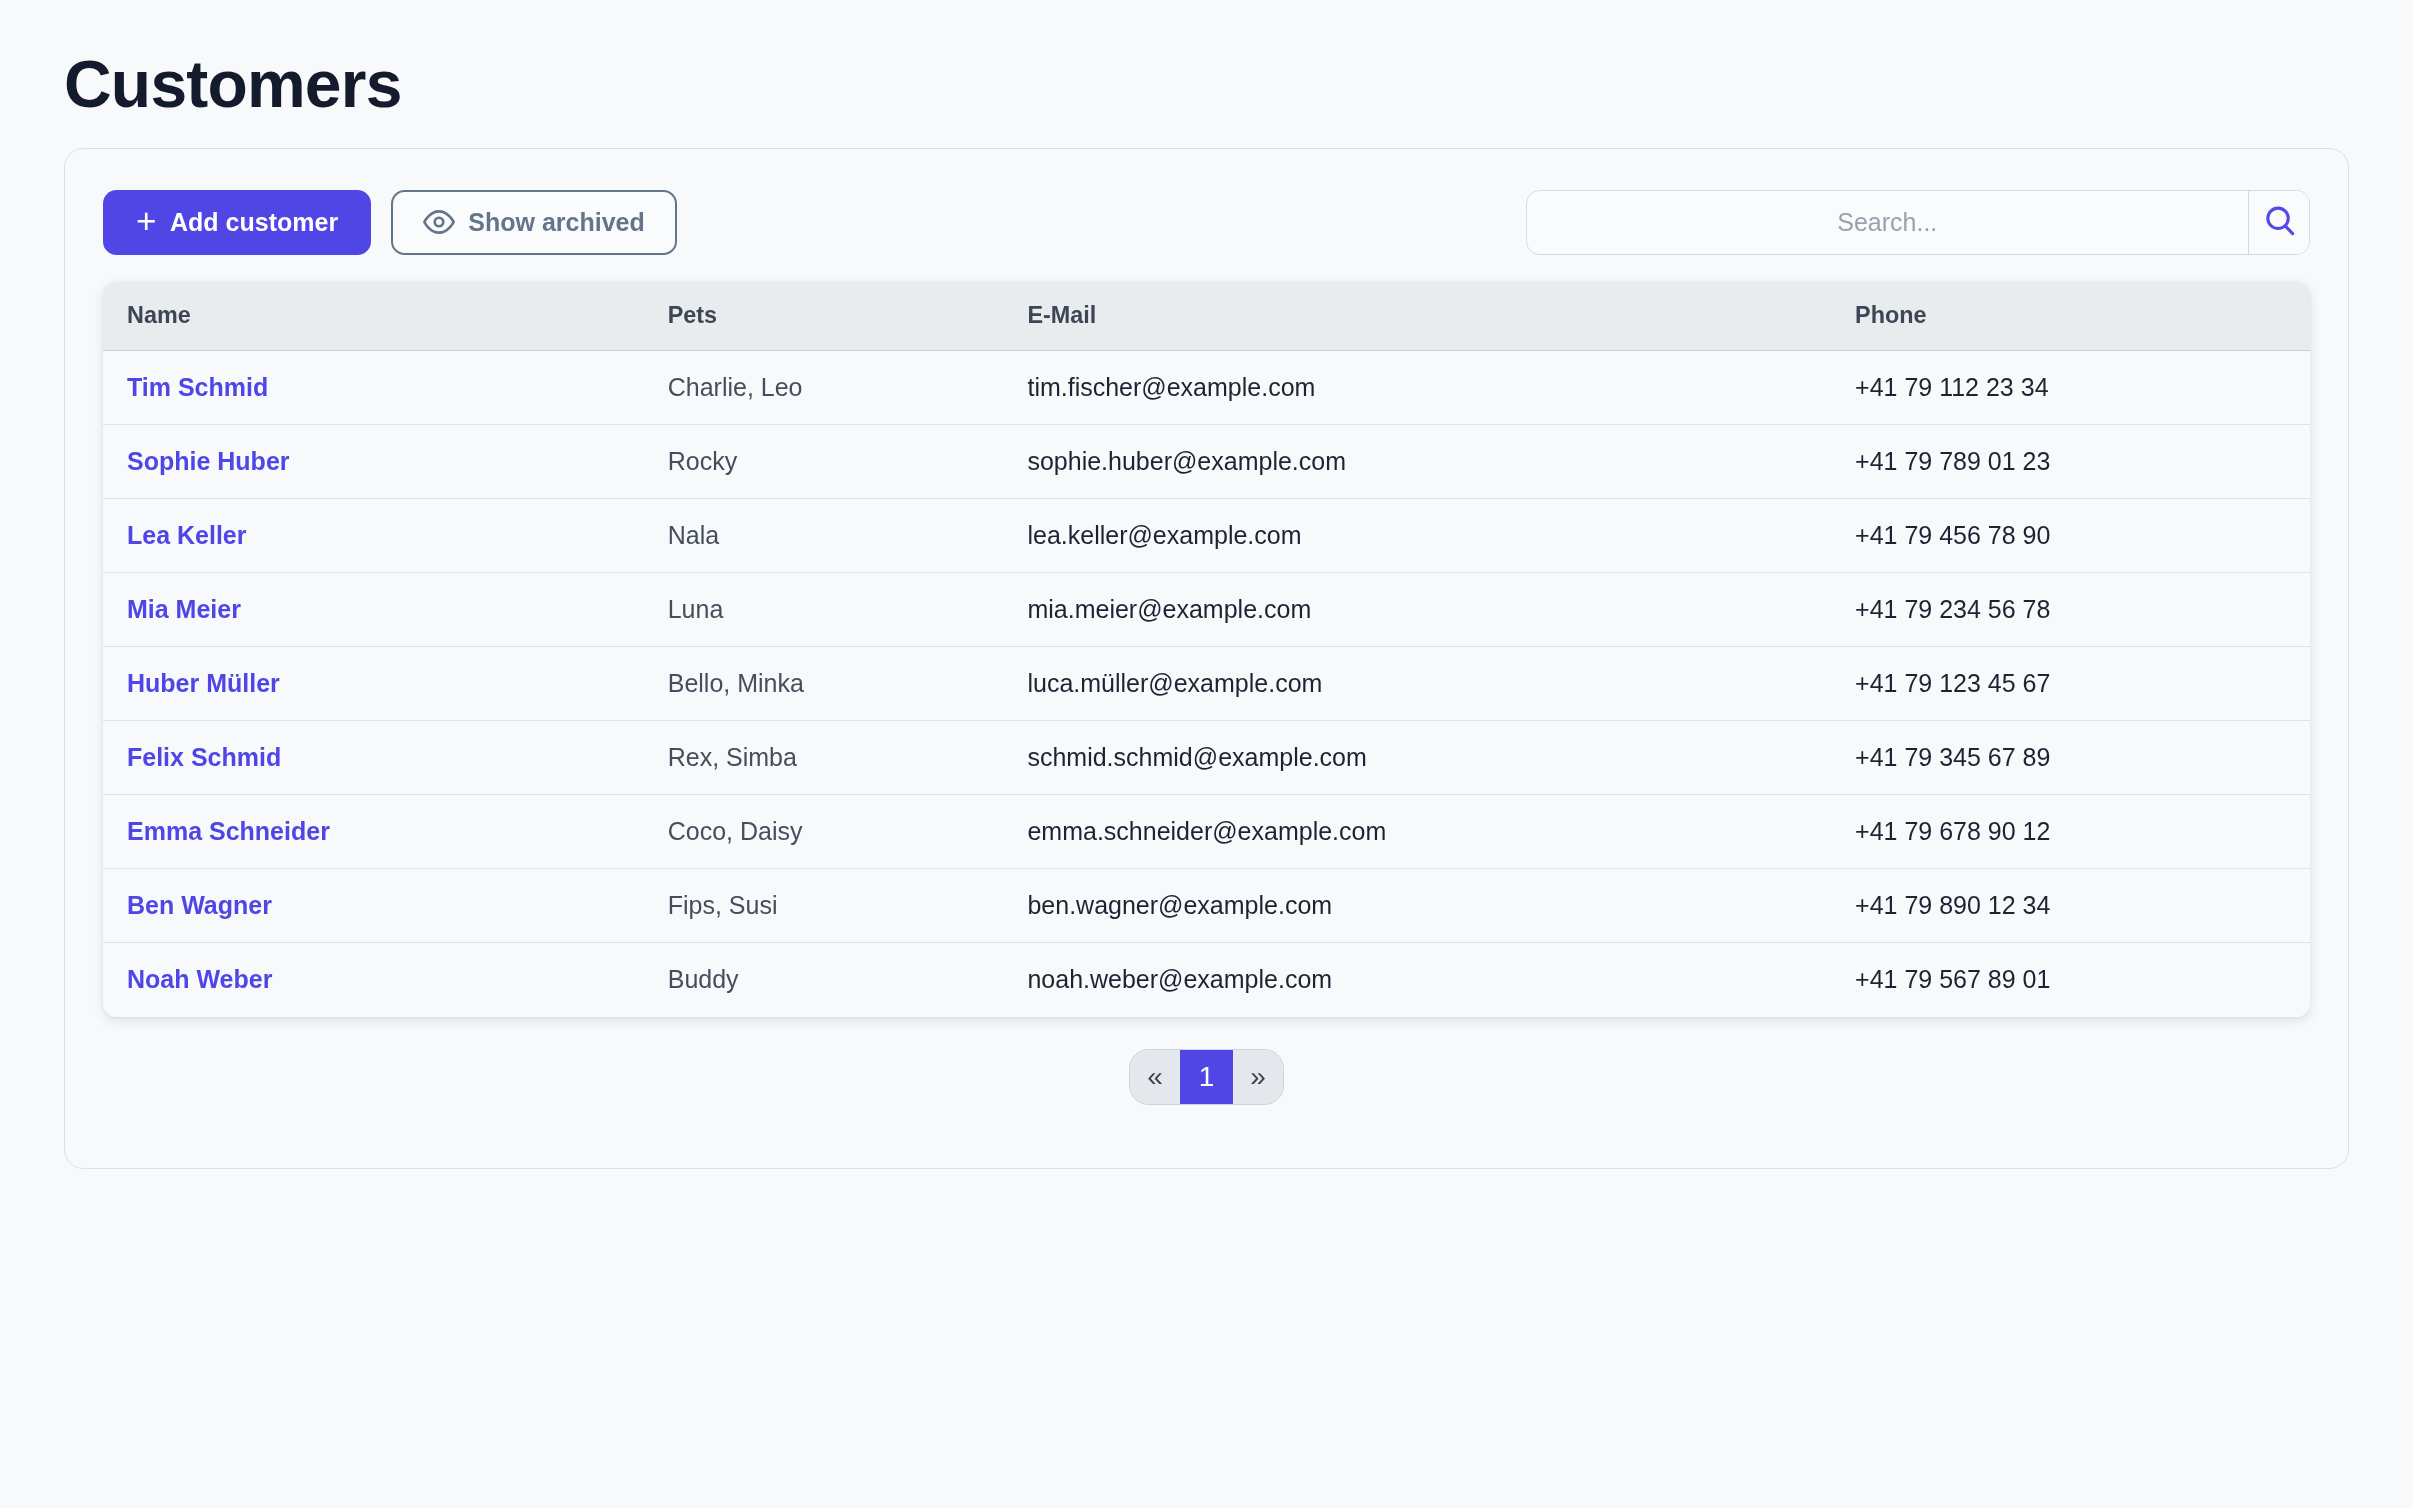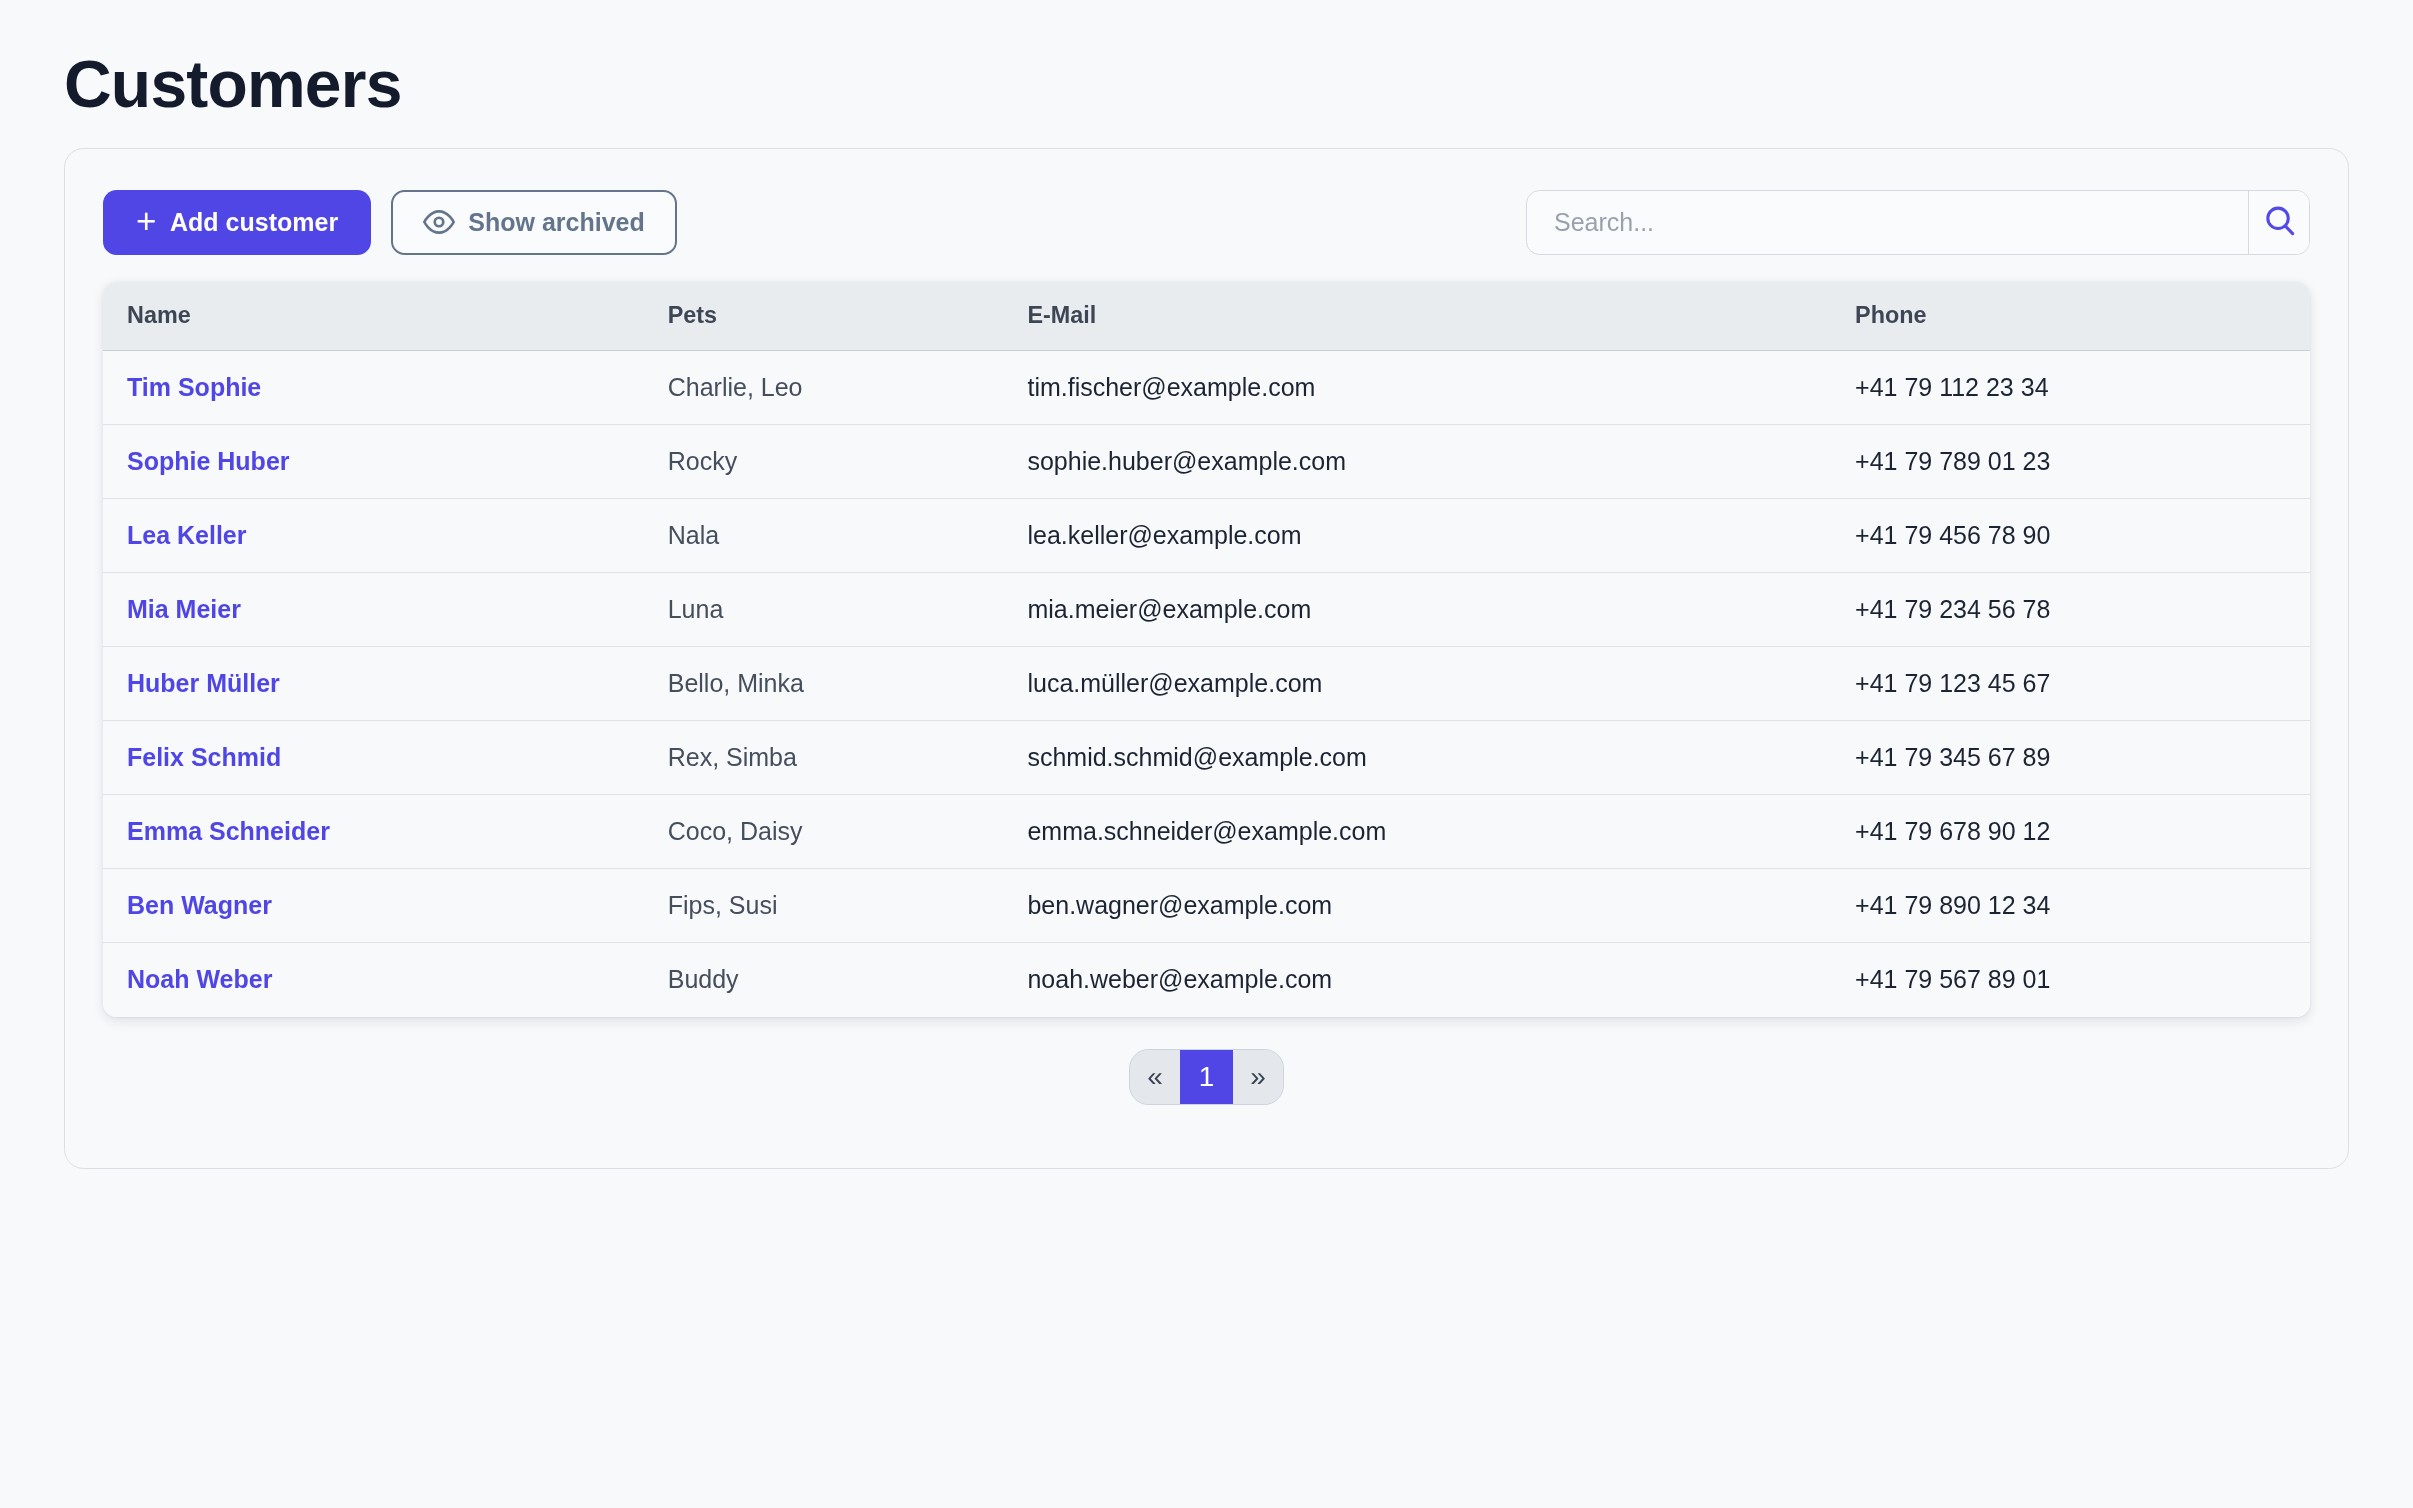--- a/index.html
+++ b/index.html
@@ -53,20 +53,21 @@
   .search-group{
     margin-left:auto;display:flex;align-items:stretch;
     width:784px;height:65px;
     border:1.5px solid #d5dae0;border-radius:13.6px;
     background:#fafbfd;overflow:hidden;
   }
   .search-group input{
     flex:1;border:none;outline:none;background:transparent;
     padding:0 27px;font-size:25px;color:#2a3140;
     font-family:inherit;
+    text-align:center;
   }
   .search-group input::placeholder{color:#9aa1ad;}
   .search-divider{width:1.5px;background:#d5dae0;}
   .search-btn{
     width:60px;display:flex;align-items:center;justify-content:center;
     background:#fafbfd;border:none;cursor:pointer;
   }
   
   .table-shell{
     border-radius:13.6px;overflow:hidden;
@@ -163,21 +164,21 @@
               <th>E-Mail</th>
 
               <th>Phone</th>
             </tr>
         </thead>
         <tbody>
 
 
             <tr>
               <td class="c-name">
-                <a href="#">Tim Sophie</a>
+                <a href="#">Tim Schmid</a>
               </td>
               <td class="c-pets">Charlie, Leo</td>
               <td class="c-email">tim.fischer@example.com</td>
               <td class="c-phone">+41 79 112 23 34</td>
             </tr>
 
             <tr>
               <td class="c-name">
                 <a href="#">Sophie Huber</a>
               </td>

